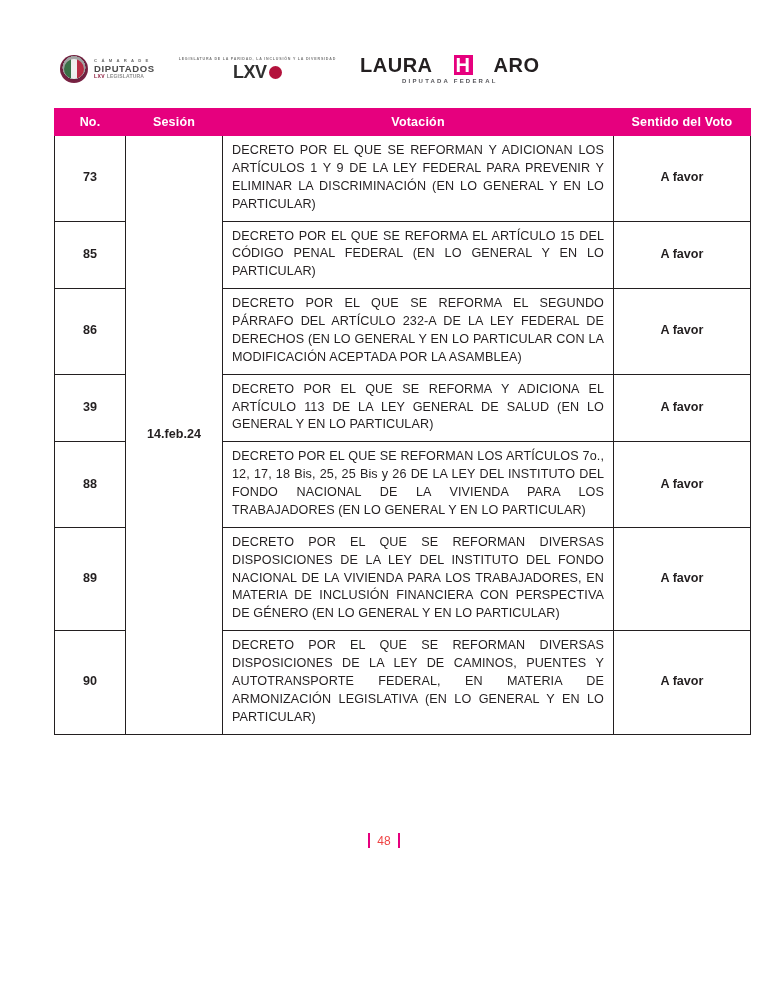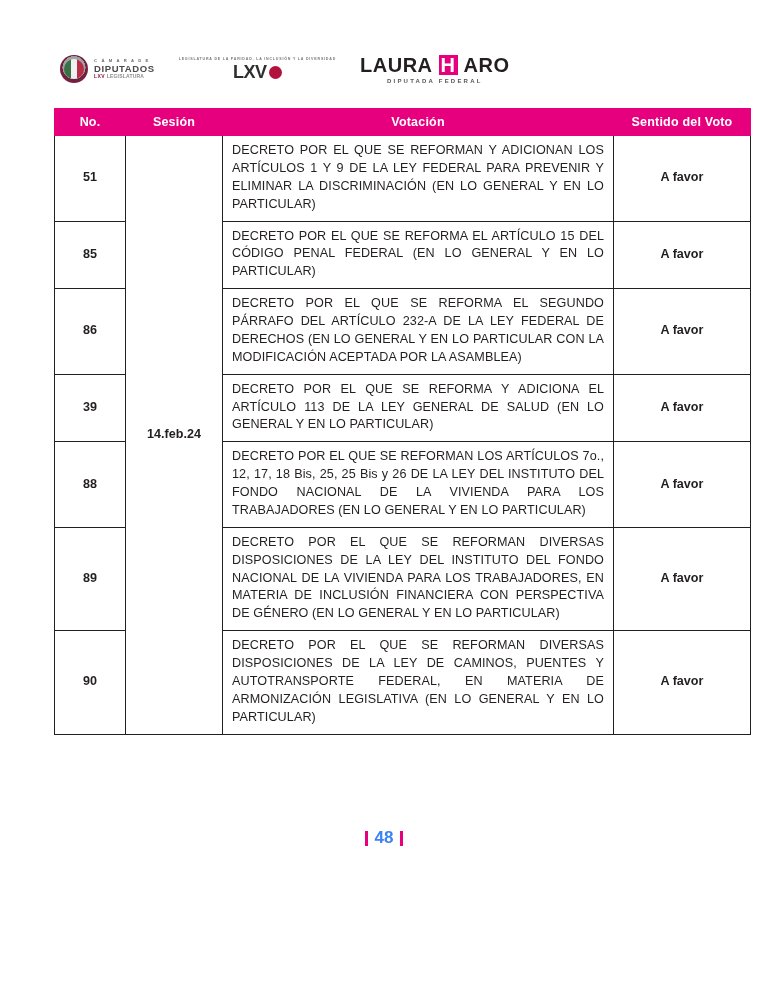--- a/index.html
+++ b/index.html
@@ -120,21 +120,21 @@
     align-items: center;
     line-height: 1;
   }
   .laura-main {
     font-size: 20px;
     font-weight: 800;
     letter-spacing: .5px;
     color: #231f20;
     display: flex;
     align-items: center;
-    gap: 6px;
+    gap: 21px;
   }
   .laura-main .pinkbox {
     background: #e6007e;
     color: #fff;
     padding: 0 2px;
     display: inline-block;
   }
   .laura-sub {
     font-size: 6px;
     letter-spacing: 2.2px;
@@ -206,23 +206,23 @@
     justify-content: center;
     gap: 7px;
   }
   .footer .bar {
     width: 2.5px;
     height: 15px;
     background: #e6007e;
     display: inline-block;
   }
   .footer .pagenum {
-    font-size: 17px;
-    font-weight: 700;
-    color: #3b82f6;
+    font-size: 12px;
+    font-weight: 400;
+    color: #ef4444;
   }
 </style>
 </head>
 <body>
 
 <div class="page">
 
   <div class="logo-bar">
 
     <div class="logo-group">
@@ -257,21 +257,21 @@
     <thead>
       <tr>
         <th class="col-no">No.</th>
         <th class="col-sesion">Sesión</th>
         <th class="col-votacion">Votación</th>
         <th class="col-sentido">Sentido del Voto</th>
       </tr>
     </thead>
     <tbody>
       <tr>
-        <td class="no">51</td>
+        <td class="no">73</td>
         <td class="sesion" rowspan="7">14.feb.24</td>
         <td class="votacion">DECRETO POR EL QUE SE REFORMAN Y ADICIONAN LOS ARTÍCULOS 1 Y 9 DE LA LEY FEDERAL PARA PREVENIR Y ELIMINAR LA DISCRIMINACIÓN (EN LO GENERAL Y EN LO PARTICULAR)</td>
         <td class="sentido">A favor</td>
       </tr>
       <tr>
         <td class="no">85</td>
         <td class="votacion">DECRETO POR EL QUE SE REFORMA EL ARTÍCULO 15 DEL CÓDIGO PENAL FEDERAL (EN LO GENERAL Y EN LO PARTICULAR)</td>
         <td class="sentido">A favor</td>
       </tr>
       <tr>

